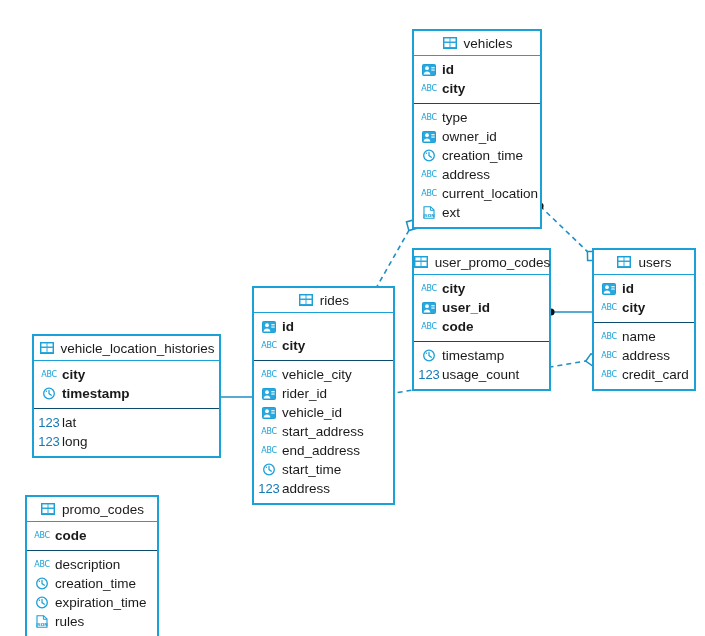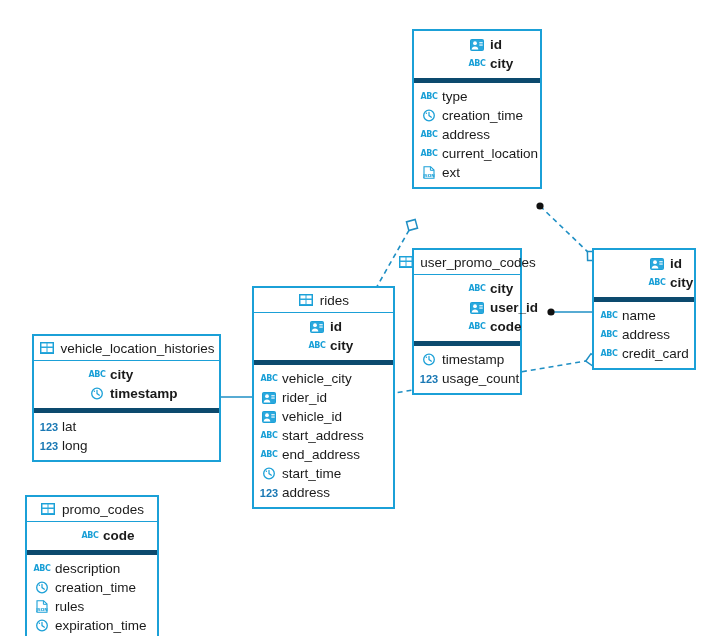--- a/index.html
+++ b/index.html
@@ -45,22 +45,21 @@
     font-size: 13.5px;
     color: #1a1a1a;
     box-sizing: border-box;
     padding: 0 6px;
   }
   .table-section {
     padding: 4px 0 5px 0;
     box-sizing: border-box;
   }
   .table-section.keys {
-    border-bottom: 5px solid #0c4a6e;
-    padding-left: 48px;
+    border-bottom: 1px solid #0c4a6e;
   }
   .col-row {
     display: flex;
     align-items: center;
     gap: 5px;
     height: 19px;
     padding: 0 7px;
     font-size: 13.5px;
     color: #1a1a1a;
     white-space: nowrap;
@@ -74,29 +73,29 @@
     width: 16px;
     height: 14px;
     display: inline-flex;
     align-items: center;
     justify-content: center;
   }
   .icon svg { display: block; }
   .icon-abc {
     font-family: "DejaVu Sans", sans-serif;
     font-size: 8px;
-    font-weight: bold;
+    font-weight: normal;
     color: #1ba0d7;
     letter-spacing: -0.3px;
     text-align: center;
   }
   .icon-123 {
     font-family: "Liberation Sans", sans-serif;
-    font-size: 11px;
-    font-weight: bold;
+    font-size: 13px;
+    font-weight: normal;
     color: #1978b4;
   }
 </style>
 </head>
 <body>
 
 <div id="canvas">
   <svg id="edges" viewBox="0 0 705 636">
       <g>
         <polyline points="371,297 412,225" fill="none" stroke="#1f8fc4" stroke-width="1.6" stroke-dasharray="5,4"></polyline>
@@ -116,20 +115,32 @@
       <g>
         <polyline points="551,312 592,312" fill="none" stroke="#1f8fc4" stroke-width="1.6"></polyline>
         <circle cx="551" cy="312" r="3.6" fill="#111111"></circle>
       </g>
       <g>
         <polyline points="214,397 252,397" fill="none" stroke="#1f8fc4" stroke-width="1.6"></polyline>
         <circle cx="214" cy="397" r="3.6" fill="#111111"></circle>
       </g>
     </svg>
 <div class="table-node" style="left: 412px; top: 29px; width: 130px;">
+      <div class="table-title">
+        <span class="icon">
+          <svg width="14" height="12" viewBox="0 0 14 12">
+            <rect x="0.5" y="0.5" width="13" height="11" fill="#2aa8dd" stroke="#1ba0d7"></rect>
+            <rect x="1.5" y="1.5" width="5" height="3" fill="#ffffff"></rect>
+            <rect x="7.5" y="1.5" width="5" height="3" fill="#ffffff"></rect>
+            <rect x="1.5" y="6" width="5" height="4" fill="#ffffff"></rect>
+            <rect x="7.5" y="6" width="5" height="4" fill="#ffffff"></rect>
+          </svg>
+        </span>
+        <span>vehicles</span>
+      </div>
       <div class="table-section keys">
         <div class="col-row key-col">
           <span class="icon">
             <svg width="14" height="12" viewBox="0 0 14 12">
               <rect x="0.5" y="0.5" width="13" height="11" rx="1" fill="#2aa8dd" stroke="#1ba0d7"></rect>
               <circle cx="5" cy="4.2" r="1.9" fill="#ffffff"></circle>
               <path d="M1.7 10.4c0-1.9 1.5-3 3.3-3s3.3 1.1 3.3 3z" fill="#ffffff"></path>
               <rect x="9.3" y="3.2" width="3.4" height="1.1" fill="#ffffff"></rect>
               <rect x="9.3" y="5.5" width="3.4" height="1.1" fill="#ffffff"></rect>
             </svg>
@@ -138,20 +149,32 @@
         </div>
         <div class="col-row key-col">
           <span class="icon icon-abc">ABC</span>
           <span>city</span>
         </div>
       </div>
       <div class="table-section cols">
         <div class="col-row">
           <span class="icon icon-abc">ABC</span>
           <span>type</span>
+        </div>
+        <div class="col-row">
+          <span class="icon">
+            <svg width="14" height="12" viewBox="0 0 14 12">
+              <rect x="0.5" y="0.5" width="13" height="11" rx="1" fill="#2aa8dd" stroke="#1ba0d7"></rect>
+              <circle cx="5" cy="4.2" r="1.9" fill="#ffffff"></circle>
+              <path d="M1.7 10.4c0-1.9 1.5-3 3.3-3s3.3 1.1 3.3 3z" fill="#ffffff"></path>
+              <rect x="9.3" y="3.2" width="3.4" height="1.1" fill="#ffffff"></rect>
+              <rect x="9.3" y="5.5" width="3.4" height="1.1" fill="#ffffff"></rect>
+            </svg>
+          </span>
+          <span>owner_id</span>
         </div>
         <div class="col-row">
           <span class="icon">
             <svg width="14" height="13" viewBox="0 0 14 13">
               <circle cx="7" cy="6.5" r="5.3" fill="#ffffff" stroke="#1ba0d7" stroke-width="1.3"></circle>
               <path d="M7 3.3V6.6l2.4 1.6" fill="none" stroke="#1ba0d7" stroke-width="1.2" stroke-linecap="round"></path>
               <circle cx="4.4" cy="4.2" r="0.7" fill="#1ba0d7"></circle>
             </svg>
           </span>
           <span>creation_time</span>
@@ -169,21 +192,21 @@
             <svg width="14" height="13" viewBox="0 0 14 13">
               <path d="M2 0.7h6.6L12 4.1v8.2H2z" fill="#ffffff" stroke="#1ba0d7" stroke-width="1.1"></path>
               <path d="M8.4 0.9v3.4H11.8" fill="none" stroke="#1ba0d7" stroke-width="1"></path>
               <text x="7" y="11" font-size="4.2" font-family="DejaVu Sans" font-weight="bold" fill="#1ba0d7" text-anchor="middle">JSON</text>
             </svg>
           </span>
           <span>ext</span>
         </div>
       </div>
     </div>
-    <div class="table-node" style="left: 412px; top: 248px; width: 110px;">
+    <div class="table-node" style="left: 412px; top: 248px; width: 139px;">
       <div class="table-title">
         <span class="icon">
           <svg width="14" height="12" viewBox="0 0 14 12">
             <rect x="0.5" y="0.5" width="13" height="11" fill="#2aa8dd" stroke="#1ba0d7"></rect>
             <rect x="1.5" y="1.5" width="5" height="3" fill="#ffffff"></rect>
             <rect x="7.5" y="1.5" width="5" height="3" fill="#ffffff"></rect>
             <rect x="1.5" y="6" width="5" height="4" fill="#ffffff"></rect>
             <rect x="7.5" y="6" width="5" height="4" fill="#ffffff"></rect>
           </svg>
         </span>
@@ -222,20 +245,32 @@
           </span>
           <span>timestamp</span>
         </div>
         <div class="col-row">
           <span class="icon icon-123">123</span>
           <span>usage_count</span>
         </div>
       </div>
     </div>
     <div class="table-node" style="left: 592px; top: 248px; width: 104px;">
+      <div class="table-title">
+        <span class="icon">
+          <svg width="14" height="12" viewBox="0 0 14 12">
+            <rect x="0.5" y="0.5" width="13" height="11" fill="#2aa8dd" stroke="#1ba0d7"></rect>
+            <rect x="1.5" y="1.5" width="5" height="3" fill="#ffffff"></rect>
+            <rect x="7.5" y="1.5" width="5" height="3" fill="#ffffff"></rect>
+            <rect x="1.5" y="6" width="5" height="4" fill="#ffffff"></rect>
+            <rect x="7.5" y="6" width="5" height="4" fill="#ffffff"></rect>
+          </svg>
+        </span>
+        <span>users</span>
+      </div>
       <div class="table-section keys">
         <div class="col-row key-col">
           <span class="icon">
             <svg width="14" height="12" viewBox="0 0 14 12">
               <rect x="0.5" y="0.5" width="13" height="11" rx="1" fill="#2aa8dd" stroke="#1ba0d7"></rect>
               <circle cx="5" cy="4.2" r="1.9" fill="#ffffff"></circle>
               <path d="M1.7 10.4c0-1.9 1.5-3 3.3-3s3.3 1.1 3.3 3z" fill="#ffffff"></path>
               <rect x="9.3" y="3.2" width="3.4" height="1.1" fill="#ffffff"></rect>
               <rect x="9.3" y="5.5" width="3.4" height="1.1" fill="#ffffff"></rect>
             </svg>
@@ -412,36 +447,36 @@
         </div>
         <div class="col-row">
           <span class="icon">
             <svg width="14" height="13" viewBox="0 0 14 13">
               <circle cx="7" cy="6.5" r="5.3" fill="#ffffff" stroke="#1ba0d7" stroke-width="1.3"></circle>
               <path d="M7 3.3V6.6l2.4 1.6" fill="none" stroke="#1ba0d7" stroke-width="1.2" stroke-linecap="round"></path>
               <circle cx="4.4" cy="4.2" r="0.7" fill="#1ba0d7"></circle>
             </svg>
           </span>
           <span>creation_time</span>
+        </div>
+        <div class="col-row">
+          <span class="icon">
+            <svg width="14" height="13" viewBox="0 0 14 13">
+              <circle cx="7" cy="6.5" r="5.3" fill="#ffffff" stroke="#1ba0d7" stroke-width="1.3"></circle>
+              <path d="M7 3.3V6.6l2.4 1.6" fill="none" stroke="#1ba0d7" stroke-width="1.2" stroke-linecap="round"></path>
+              <circle cx="4.4" cy="4.2" r="0.7" fill="#1ba0d7"></circle>
+            </svg>
+          </span>
+          <span>expiration_time</span>
         </div>
         <div class="col-row">
           <span class="icon">
             <svg width="14" height="13" viewBox="0 0 14 13">
               <path d="M2 0.7h6.6L12 4.1v8.2H2z" fill="#ffffff" stroke="#1ba0d7" stroke-width="1.1"></path>
               <path d="M8.4 0.9v3.4H11.8" fill="none" stroke="#1ba0d7" stroke-width="1"></path>
               <text x="7" y="11" font-size="4.2" font-family="DejaVu Sans" font-weight="bold" fill="#1ba0d7" text-anchor="middle">JSON</text>
             </svg>
           </span>
           <span>rules</span>
         </div>
-        <div class="col-row">
-          <span class="icon">
-            <svg width="14" height="13" viewBox="0 0 14 13">
-              <circle cx="7" cy="6.5" r="5.3" fill="#ffffff" stroke="#1ba0d7" stroke-width="1.3"></circle>
-              <path d="M7 3.3V6.6l2.4 1.6" fill="none" stroke="#1ba0d7" stroke-width="1.2" stroke-linecap="round"></path>
-              <circle cx="4.4" cy="4.2" r="0.7" fill="#1ba0d7"></circle>
-            </svg>
-          </span>
-          <span>expiration_time</span>
-        </div>
       </div>
     </div>
   </div>
 
 </body></html>

